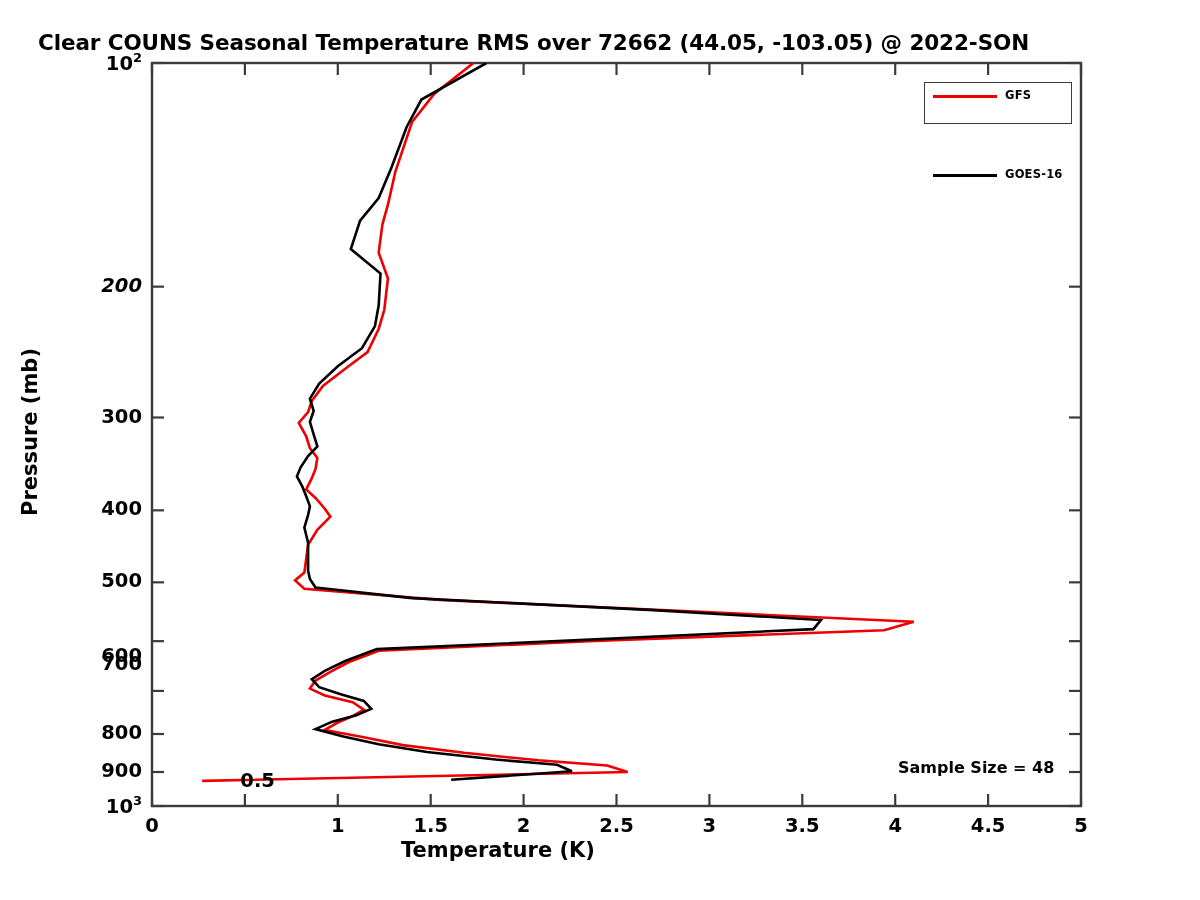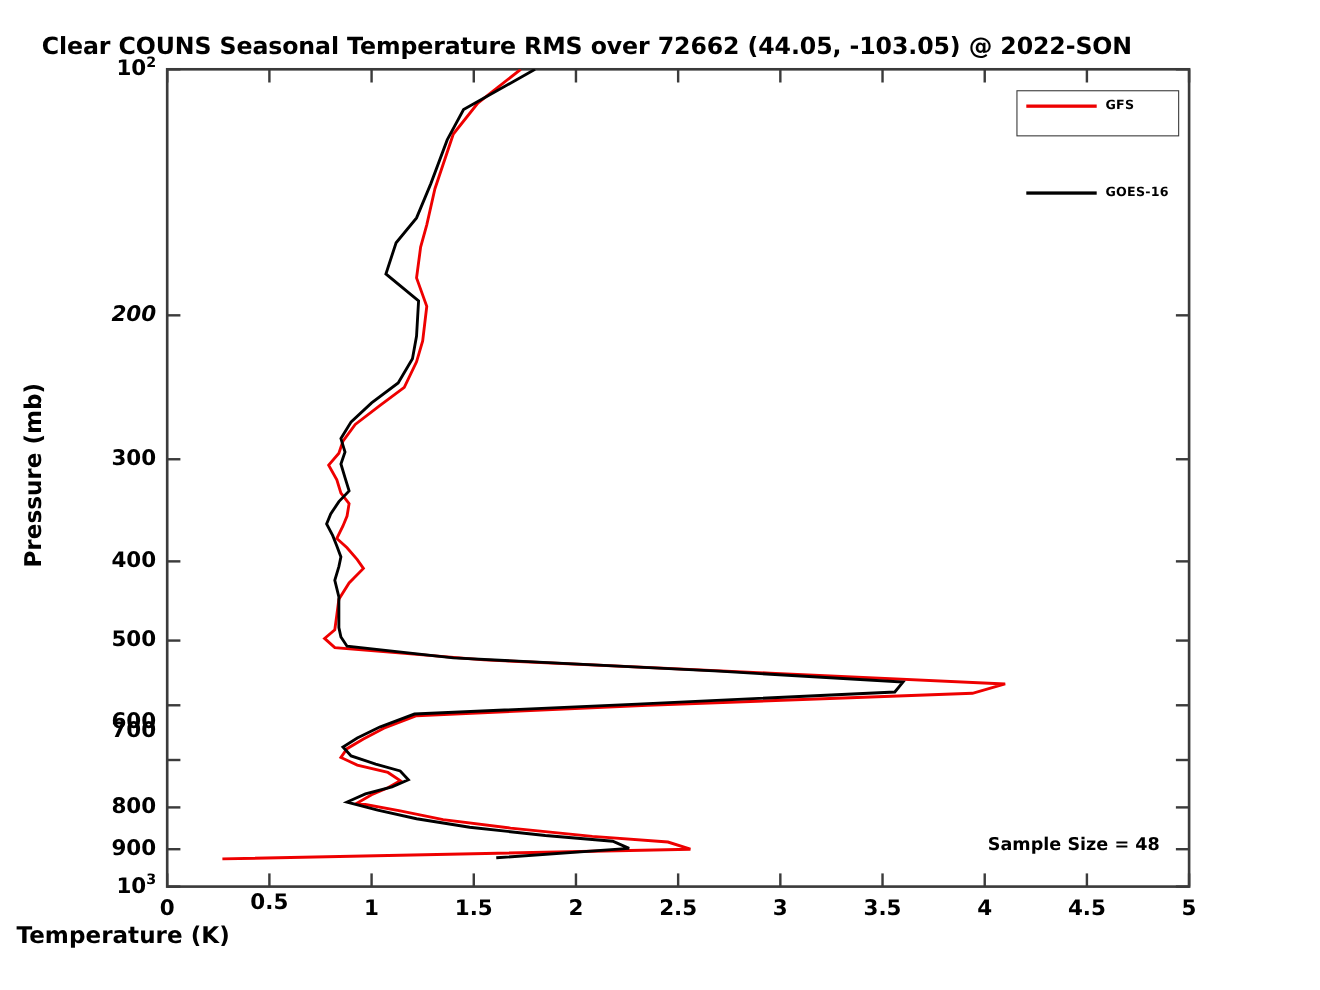--- a/index.html
+++ b/index.html
@@ -33,23 +33,24 @@
   }
   .axis-label {
     position: absolute;
     font-size: 21px;
     font-weight: bold;
     color: #000;
     white-space: nowrap;
     font-family: "DejaVu Sans", sans-serif;
   }
   #xlabel {
-    left: 15px;
+    left: 0;
     top: 838px;
     width: 996px;
+    text-align: center;
   }
   #ylabel-wrap {
     position: absolute;
     left: 0px;
     top: 0px;
     width: 60px;
     height: 900px;
   }
   #ylabel {
     position: absolute;
@@ -212,21 +213,21 @@
       <div class="tick-label ytick-label" style="left: 52px; top: 497.331px;">400</div>
       <div class="tick-label ytick-label" style="left: 52px; top: 569.335px;">500</div>
       <div class="tick-label ytick-label" style="left: 52px; top: 628.166px; margin-top: 16px;">600</div>
       <div class="tick-label ytick-label" style="left: 52px; top: 652px;">700</div>
       <div class="tick-label ytick-label" style="left: 52px; top: 720.996px;">800</div>
       <div class="tick-label ytick-label" style="left: 52px; top: 759.002px;">900</div>
       <div class="tick-label ytick-label" style="left: 52px; top: 793px;">10<sup>3</sup></div>
     </div>
   <div id="tick-labels-x">
       <div class="tick-label xtick-label" style="left: 122px; top: 814px;">0</div>
-      <div class="tick-label xtick-label" style="left: 214.9px; top: 808px;">0.5</div>
+      <div class="tick-label xtick-label" style="left: 214.9px; top: 769px; text-align: right;">0.5</div>
       <div class="tick-label xtick-label" style="left: 307.8px; top: 814px;">1</div>
       <div class="tick-label xtick-label" style="left: 400.7px; top: 814px;">1.5</div>
       <div class="tick-label xtick-label" style="left: 493.6px; top: 814px;">2</div>
       <div class="tick-label xtick-label" style="left: 586.5px; top: 814px;">2.5</div>
       <div class="tick-label xtick-label" style="left: 679.4px; top: 814px;">3</div>
       <div class="tick-label xtick-label" style="left: 772.3px; top: 814px;">3.5</div>
       <div class="tick-label xtick-label" style="left: 865.2px; top: 814px;">4</div>
       <div class="tick-label xtick-label" style="left: 958.1px; top: 814px;">4.5</div>
       <div class="tick-label xtick-label" style="left: 1051px; top: 814px;">5</div>
     </div>

